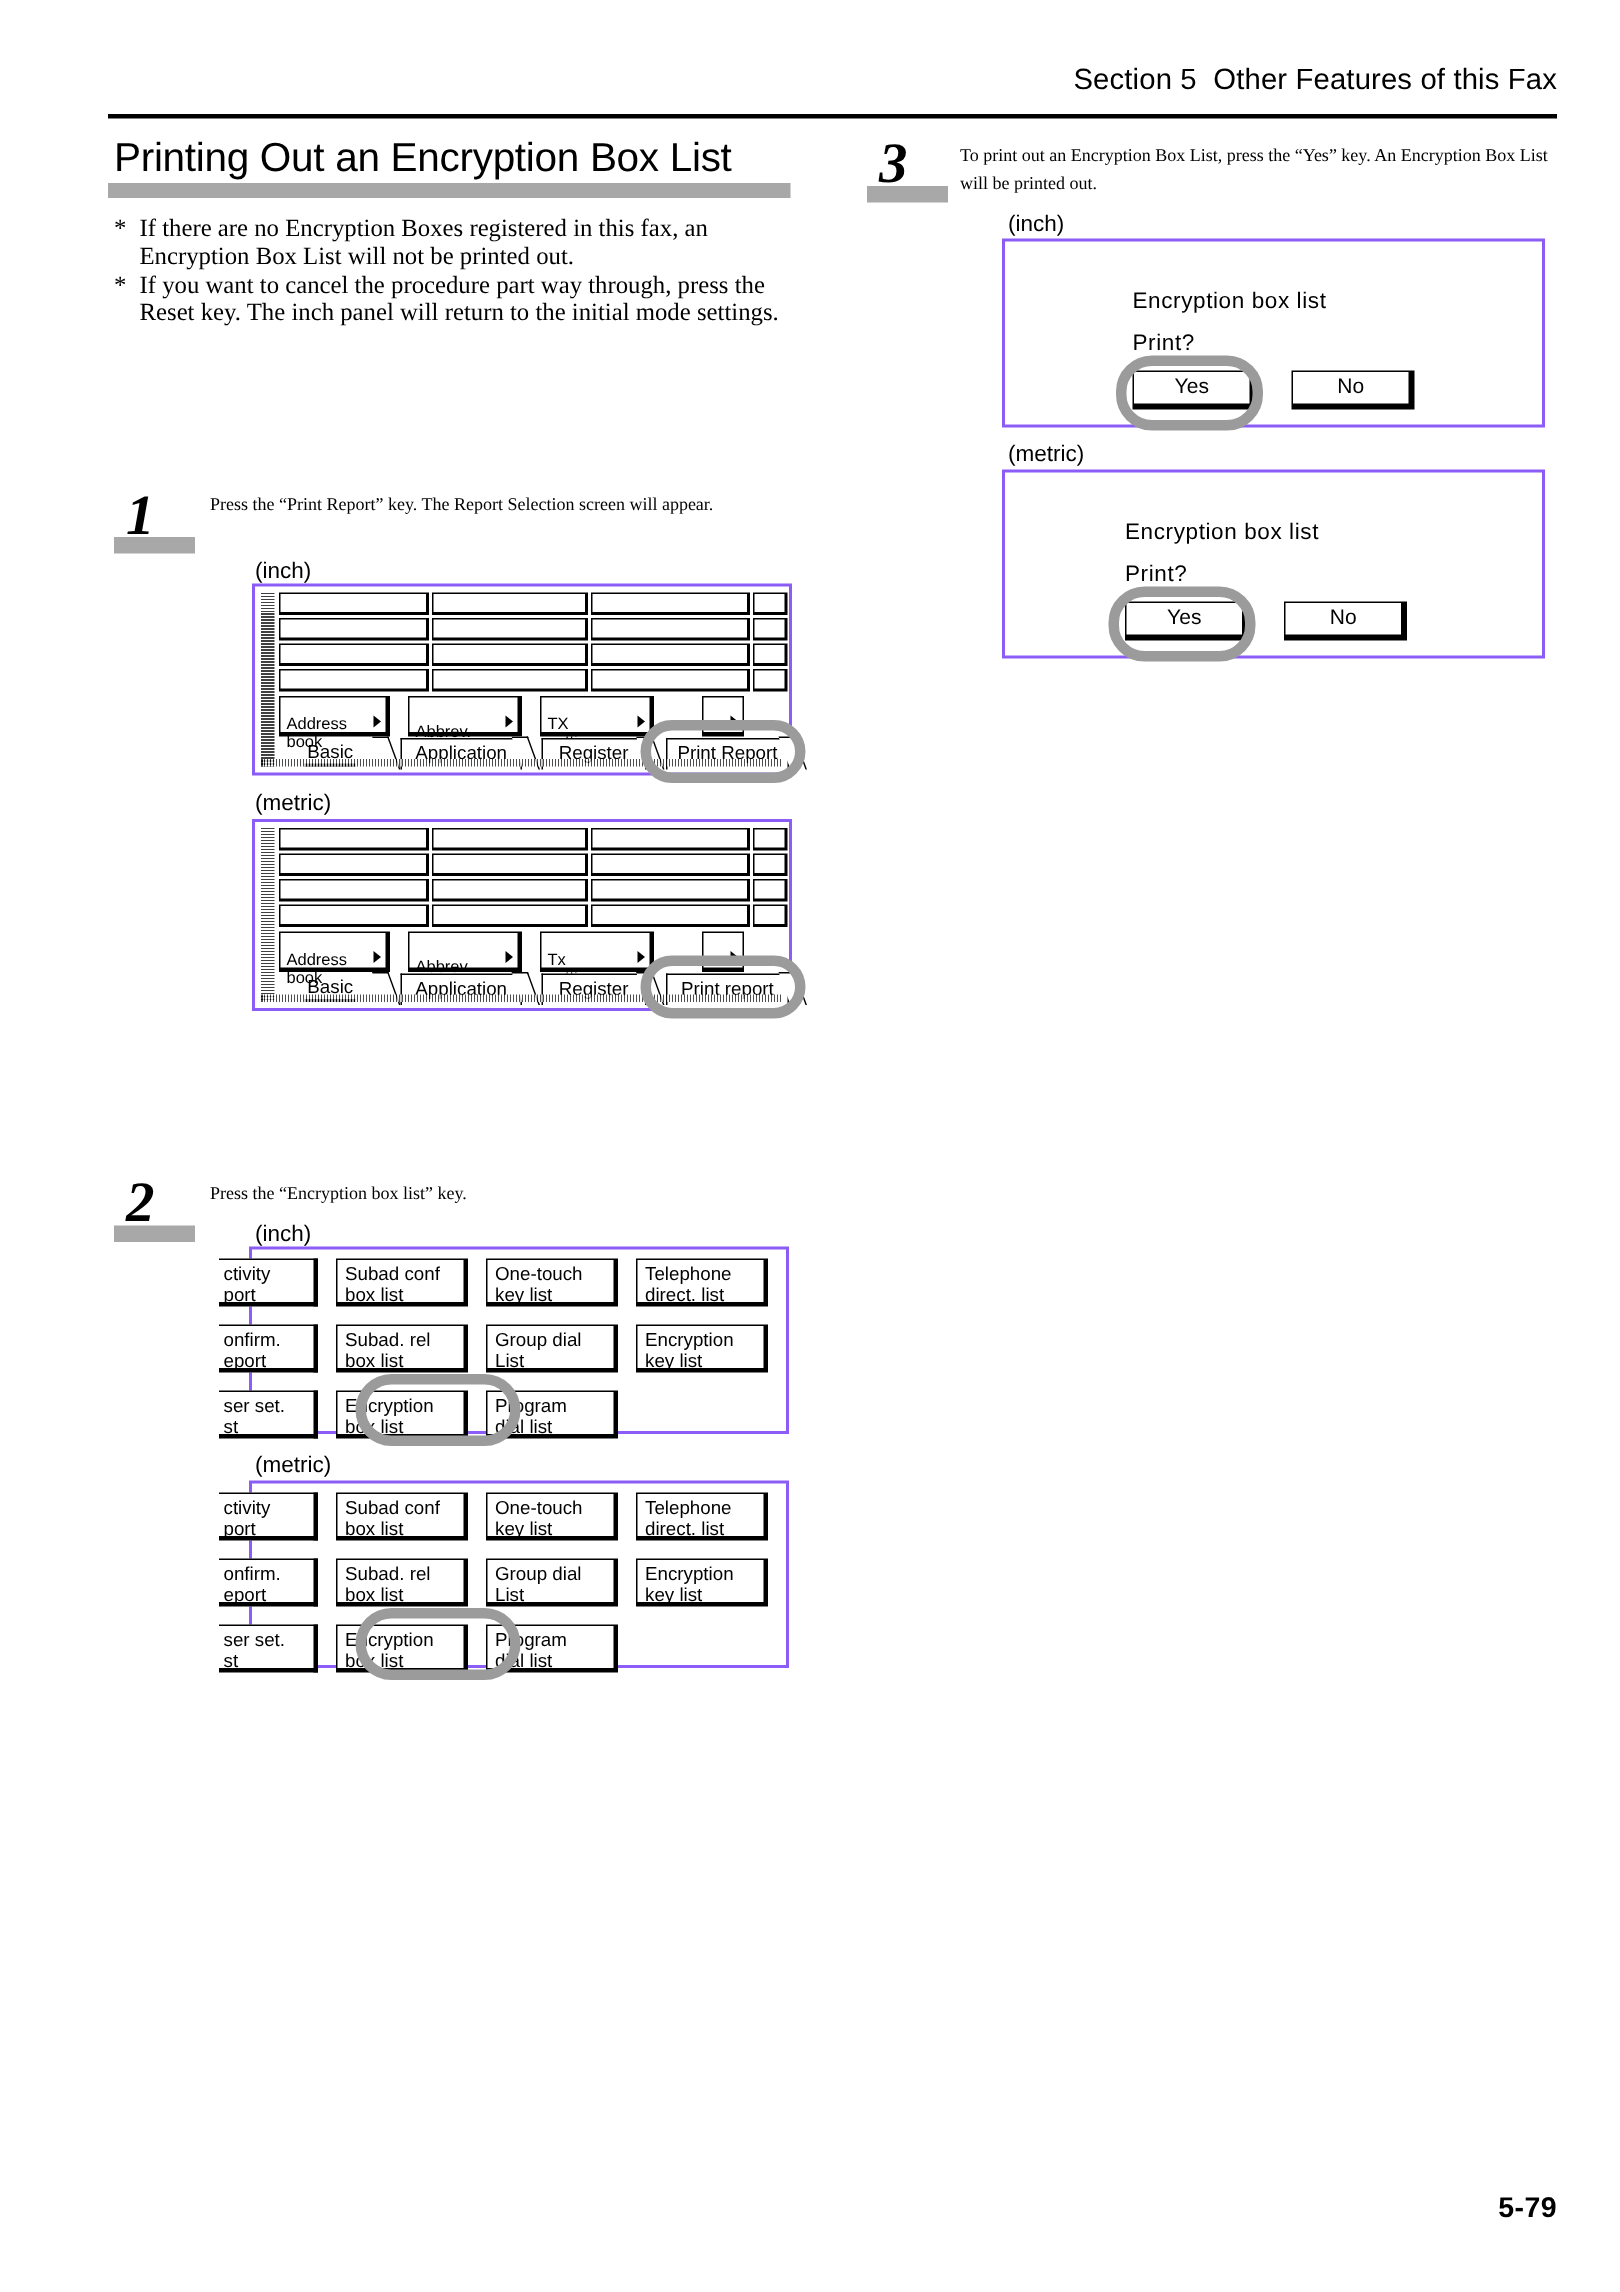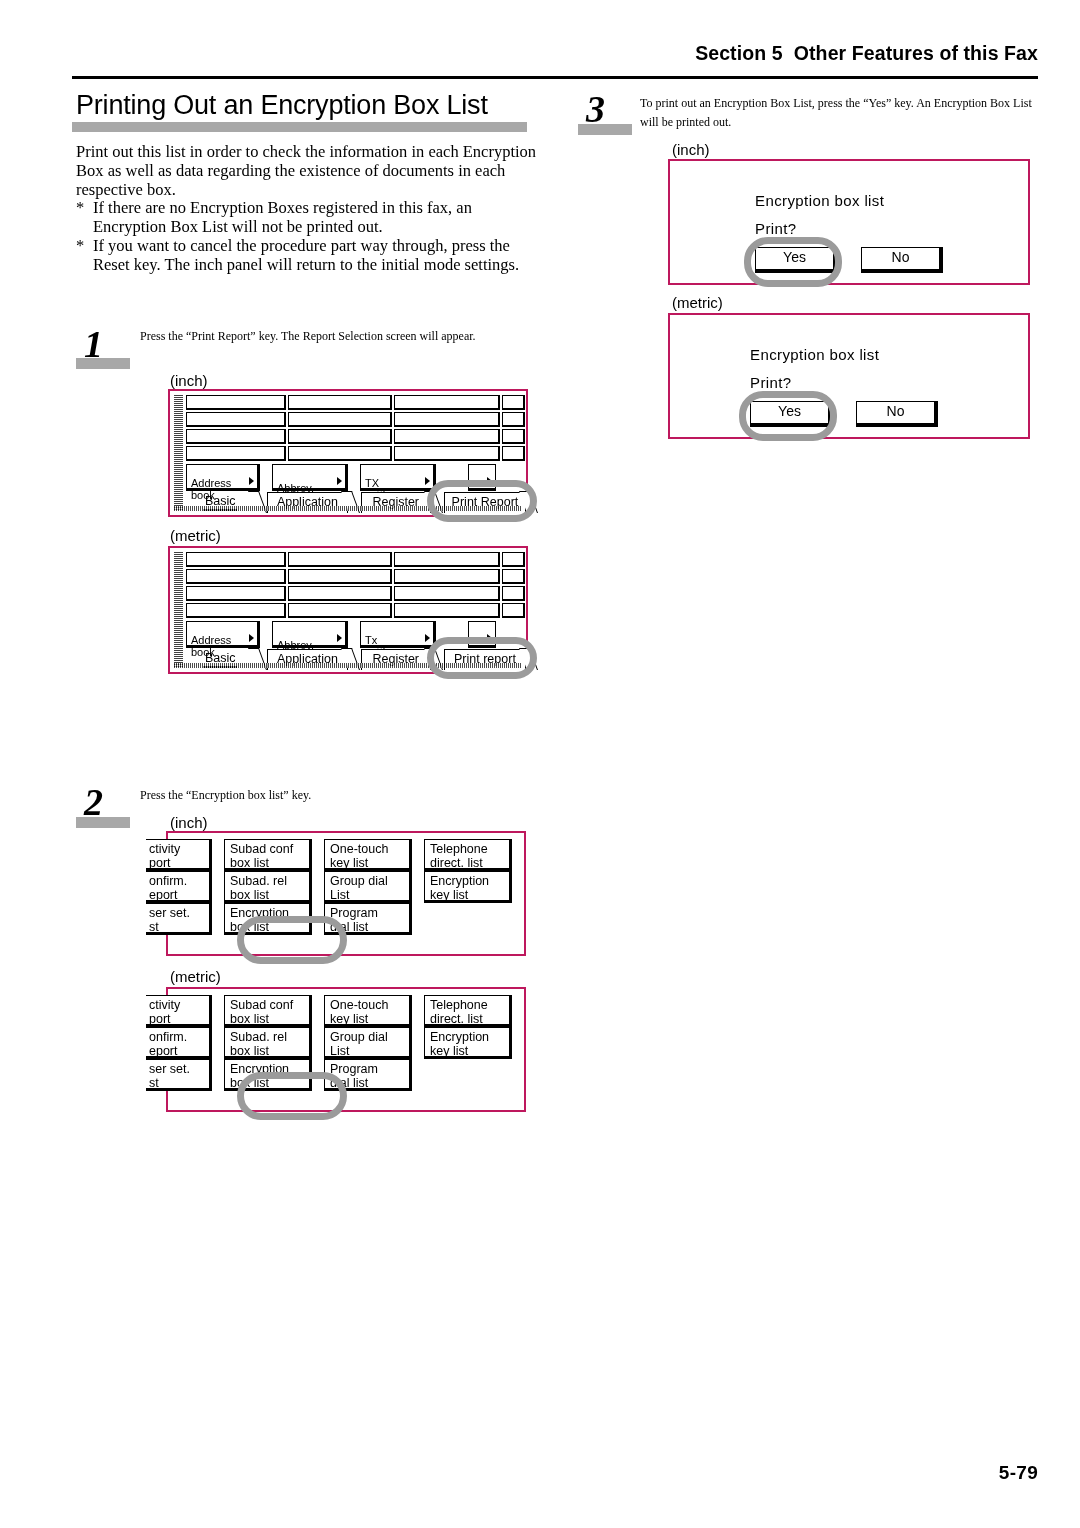--- a/index.html
+++ b/index.html
@@ -16,21 +16,21 @@
     overflow: hidden;
   }
 
   
   .header-text {
     position: absolute;
     top: 42px;
     right: 42px;
     font-family: "Liberation Sans", sans-serif;
     font-size: 19.5px;
-    font-weight: 700;
+    font-weight: 400;
     letter-spacing: 0.1px;
     white-space: pre;
   }
   .header-rule {
     position: absolute;
     left: 72px;
     right: 42px;
     top: 76px;
     height: 3px;
     background: #000;
@@ -99,21 +99,21 @@
   
   .unit-label {
     position: absolute;
     font-family: "Liberation Sans", sans-serif;
     font-size: 15px;
   }
 
   
   .panel {
     position: absolute;
-    border: 2px solid #be185d;
+    border: 2px solid #8b5cf6;
     background: #fff;
     box-sizing: border-box;
     font-family: "Liberation Sans", sans-serif;
   }
 
   
   .scrollbar {
     position: absolute;
     left: 4px;
     top: 4px;
@@ -271,21 +271,21 @@
     pointer-events: none;
   }
 
   
   .rep-grid {
     position: absolute;
     left: 0;
     top: 8px;
     display: flex;
     flex-direction: column;
-    gap: 0;
+    gap: 12px;
   }
   .rep-row { display: flex; gap: 12px; }
   .repkey {
     border: 1.5px solid #000;
     border-bottom-width: 3.5px;
     border-right-width: 3.5px;
     box-sizing: border-box;
     width: 88px;
     height: 32px;
     font-size: 12.5px;
@@ -341,21 +341,20 @@
 </head>
 <body>
 
 <div class="header-text">Section 5  Other Features of this Fax</div>
 <div class="header-rule"></div>
 
 <div class="page-title">Printing Out an Encryption Box List</div>
 <div class="title-bar"></div>
 
 <div class="intro">
-  <p>Print out this list in order to check the information in each Encryption Box as well as data regarding the existence of documents in each respective box.</p>
   <span class="bullet-row">
     <span class="ast">*</span>
     <span>If there are no Encryption Boxes registered in this fax, an Encryption Box List will not be printed out.</span>
   </span>
   <span class="bullet-row">
     <span class="ast">*</span>
     <span>If you want to cancel the procedure part way through, press the Reset key. The inch panel will return to the initial mode settings.</span>
   </span>
 </div>
 

